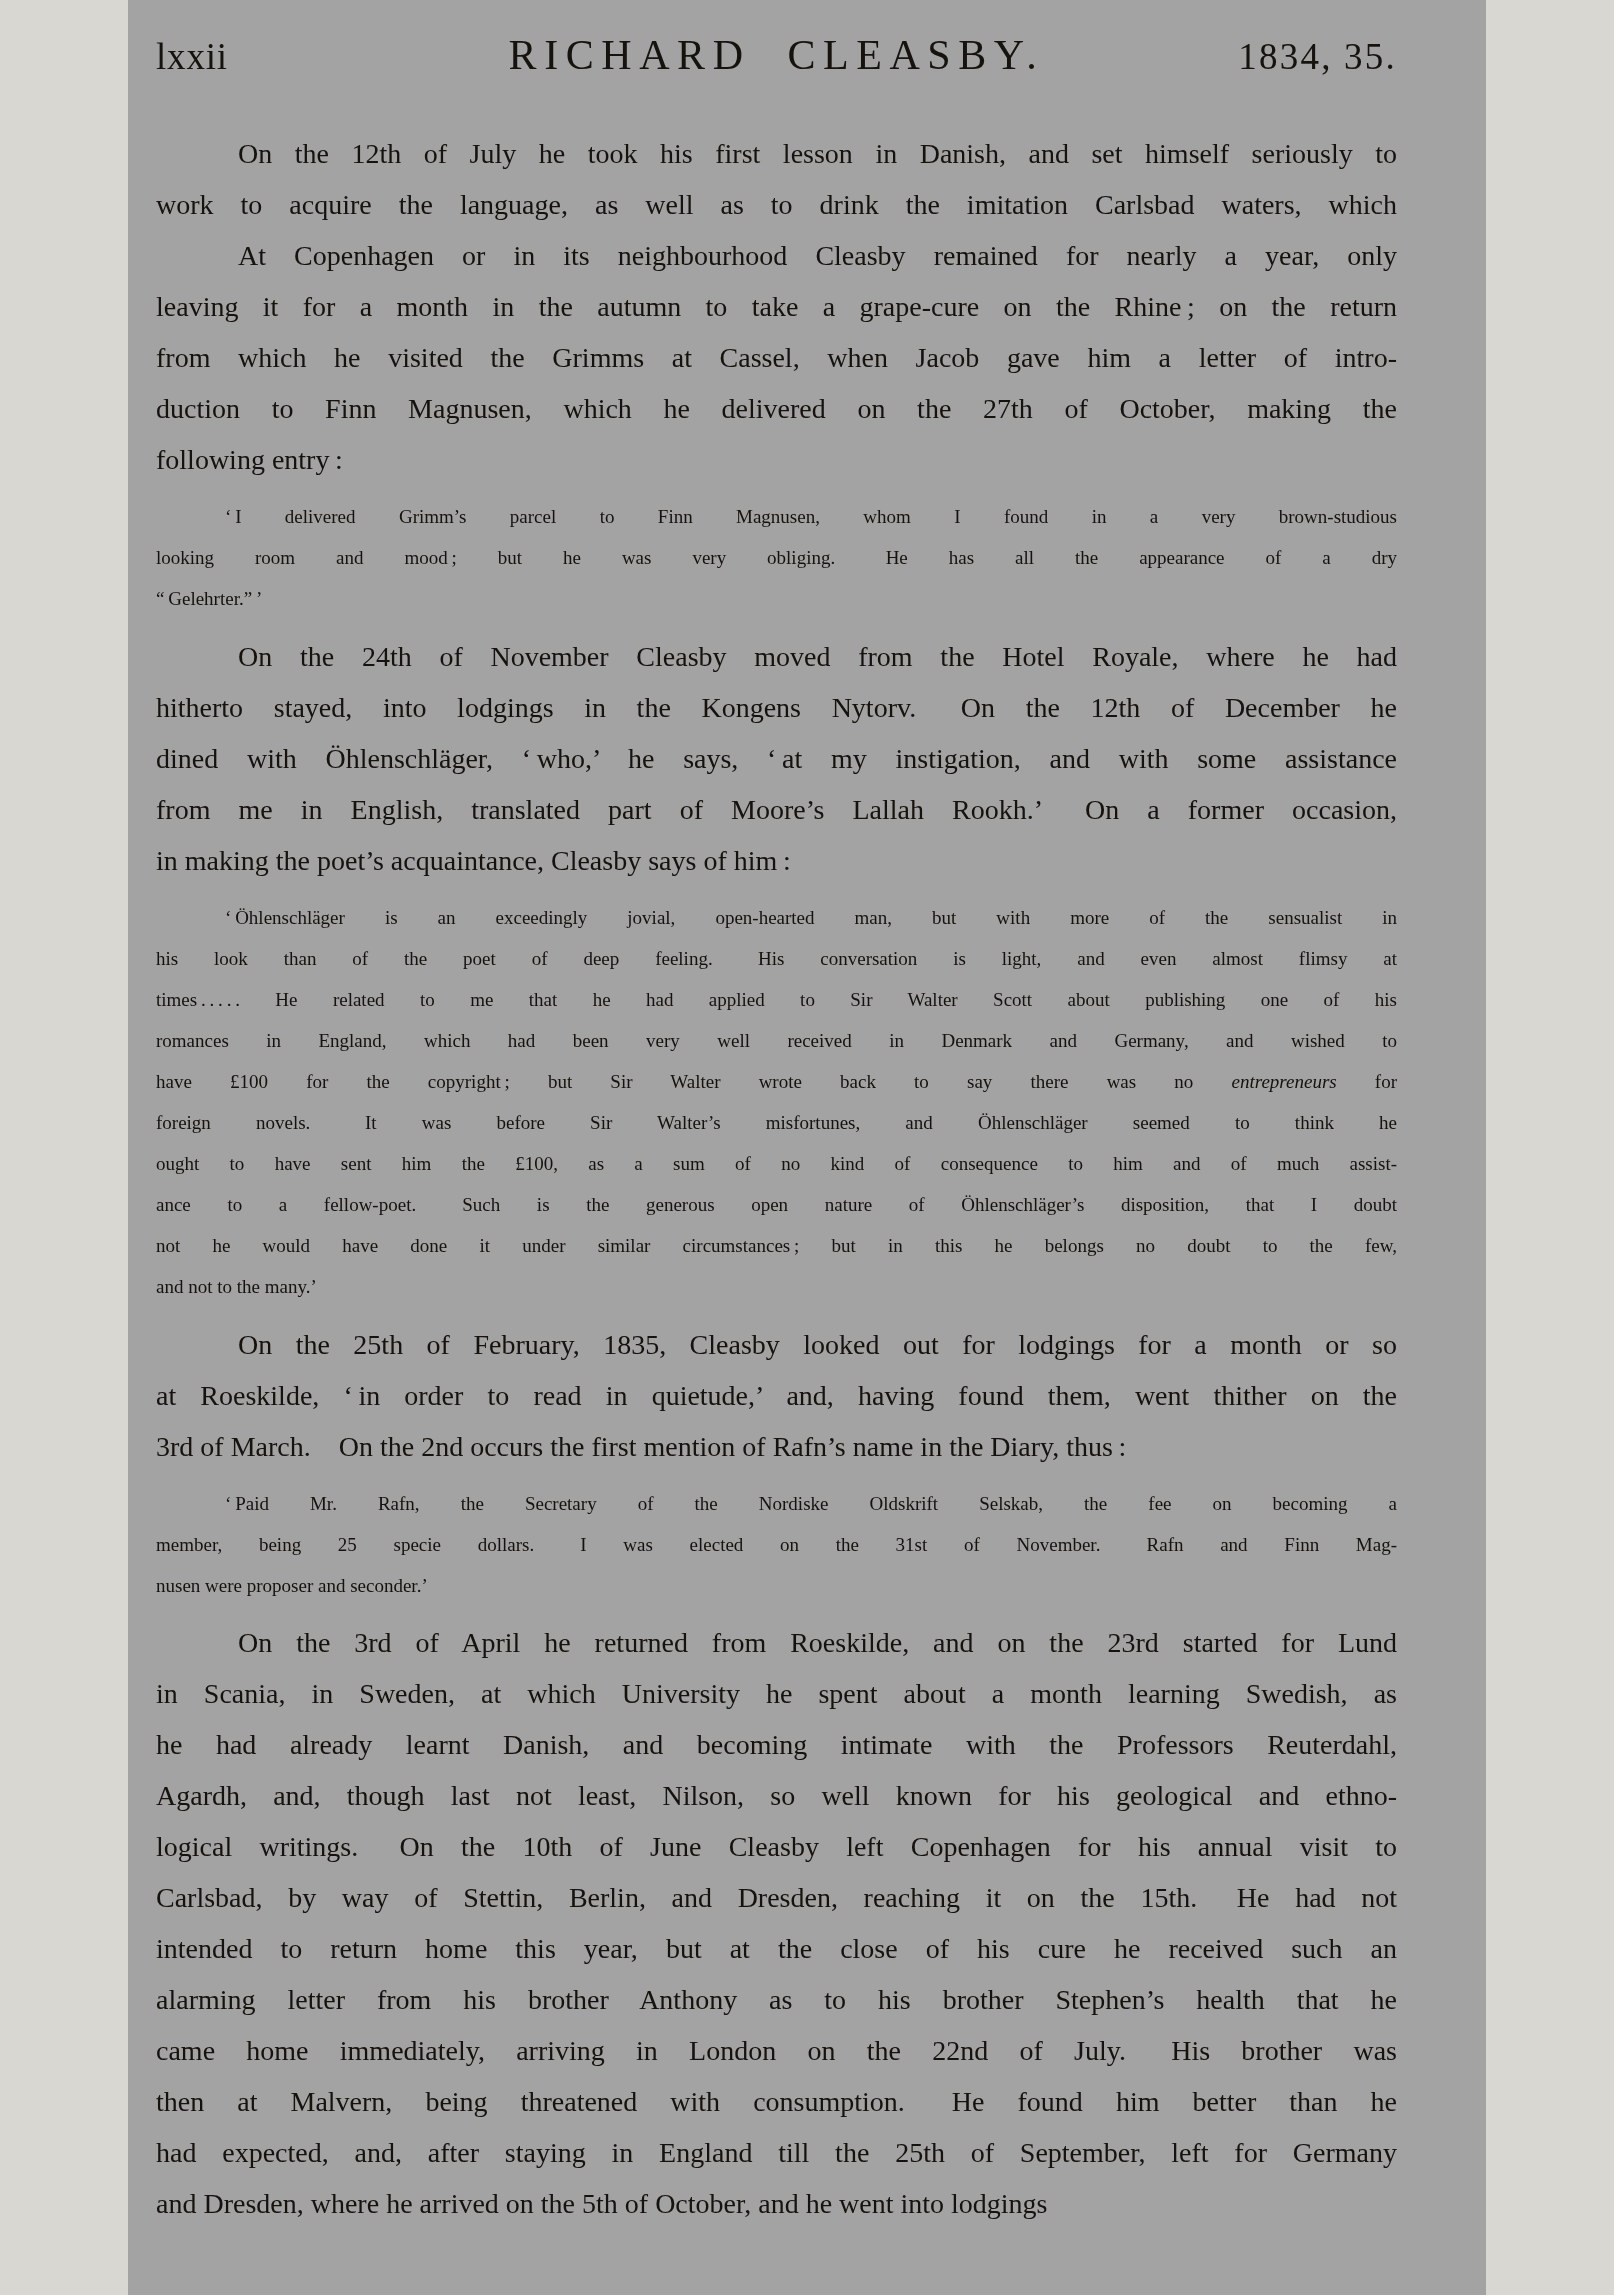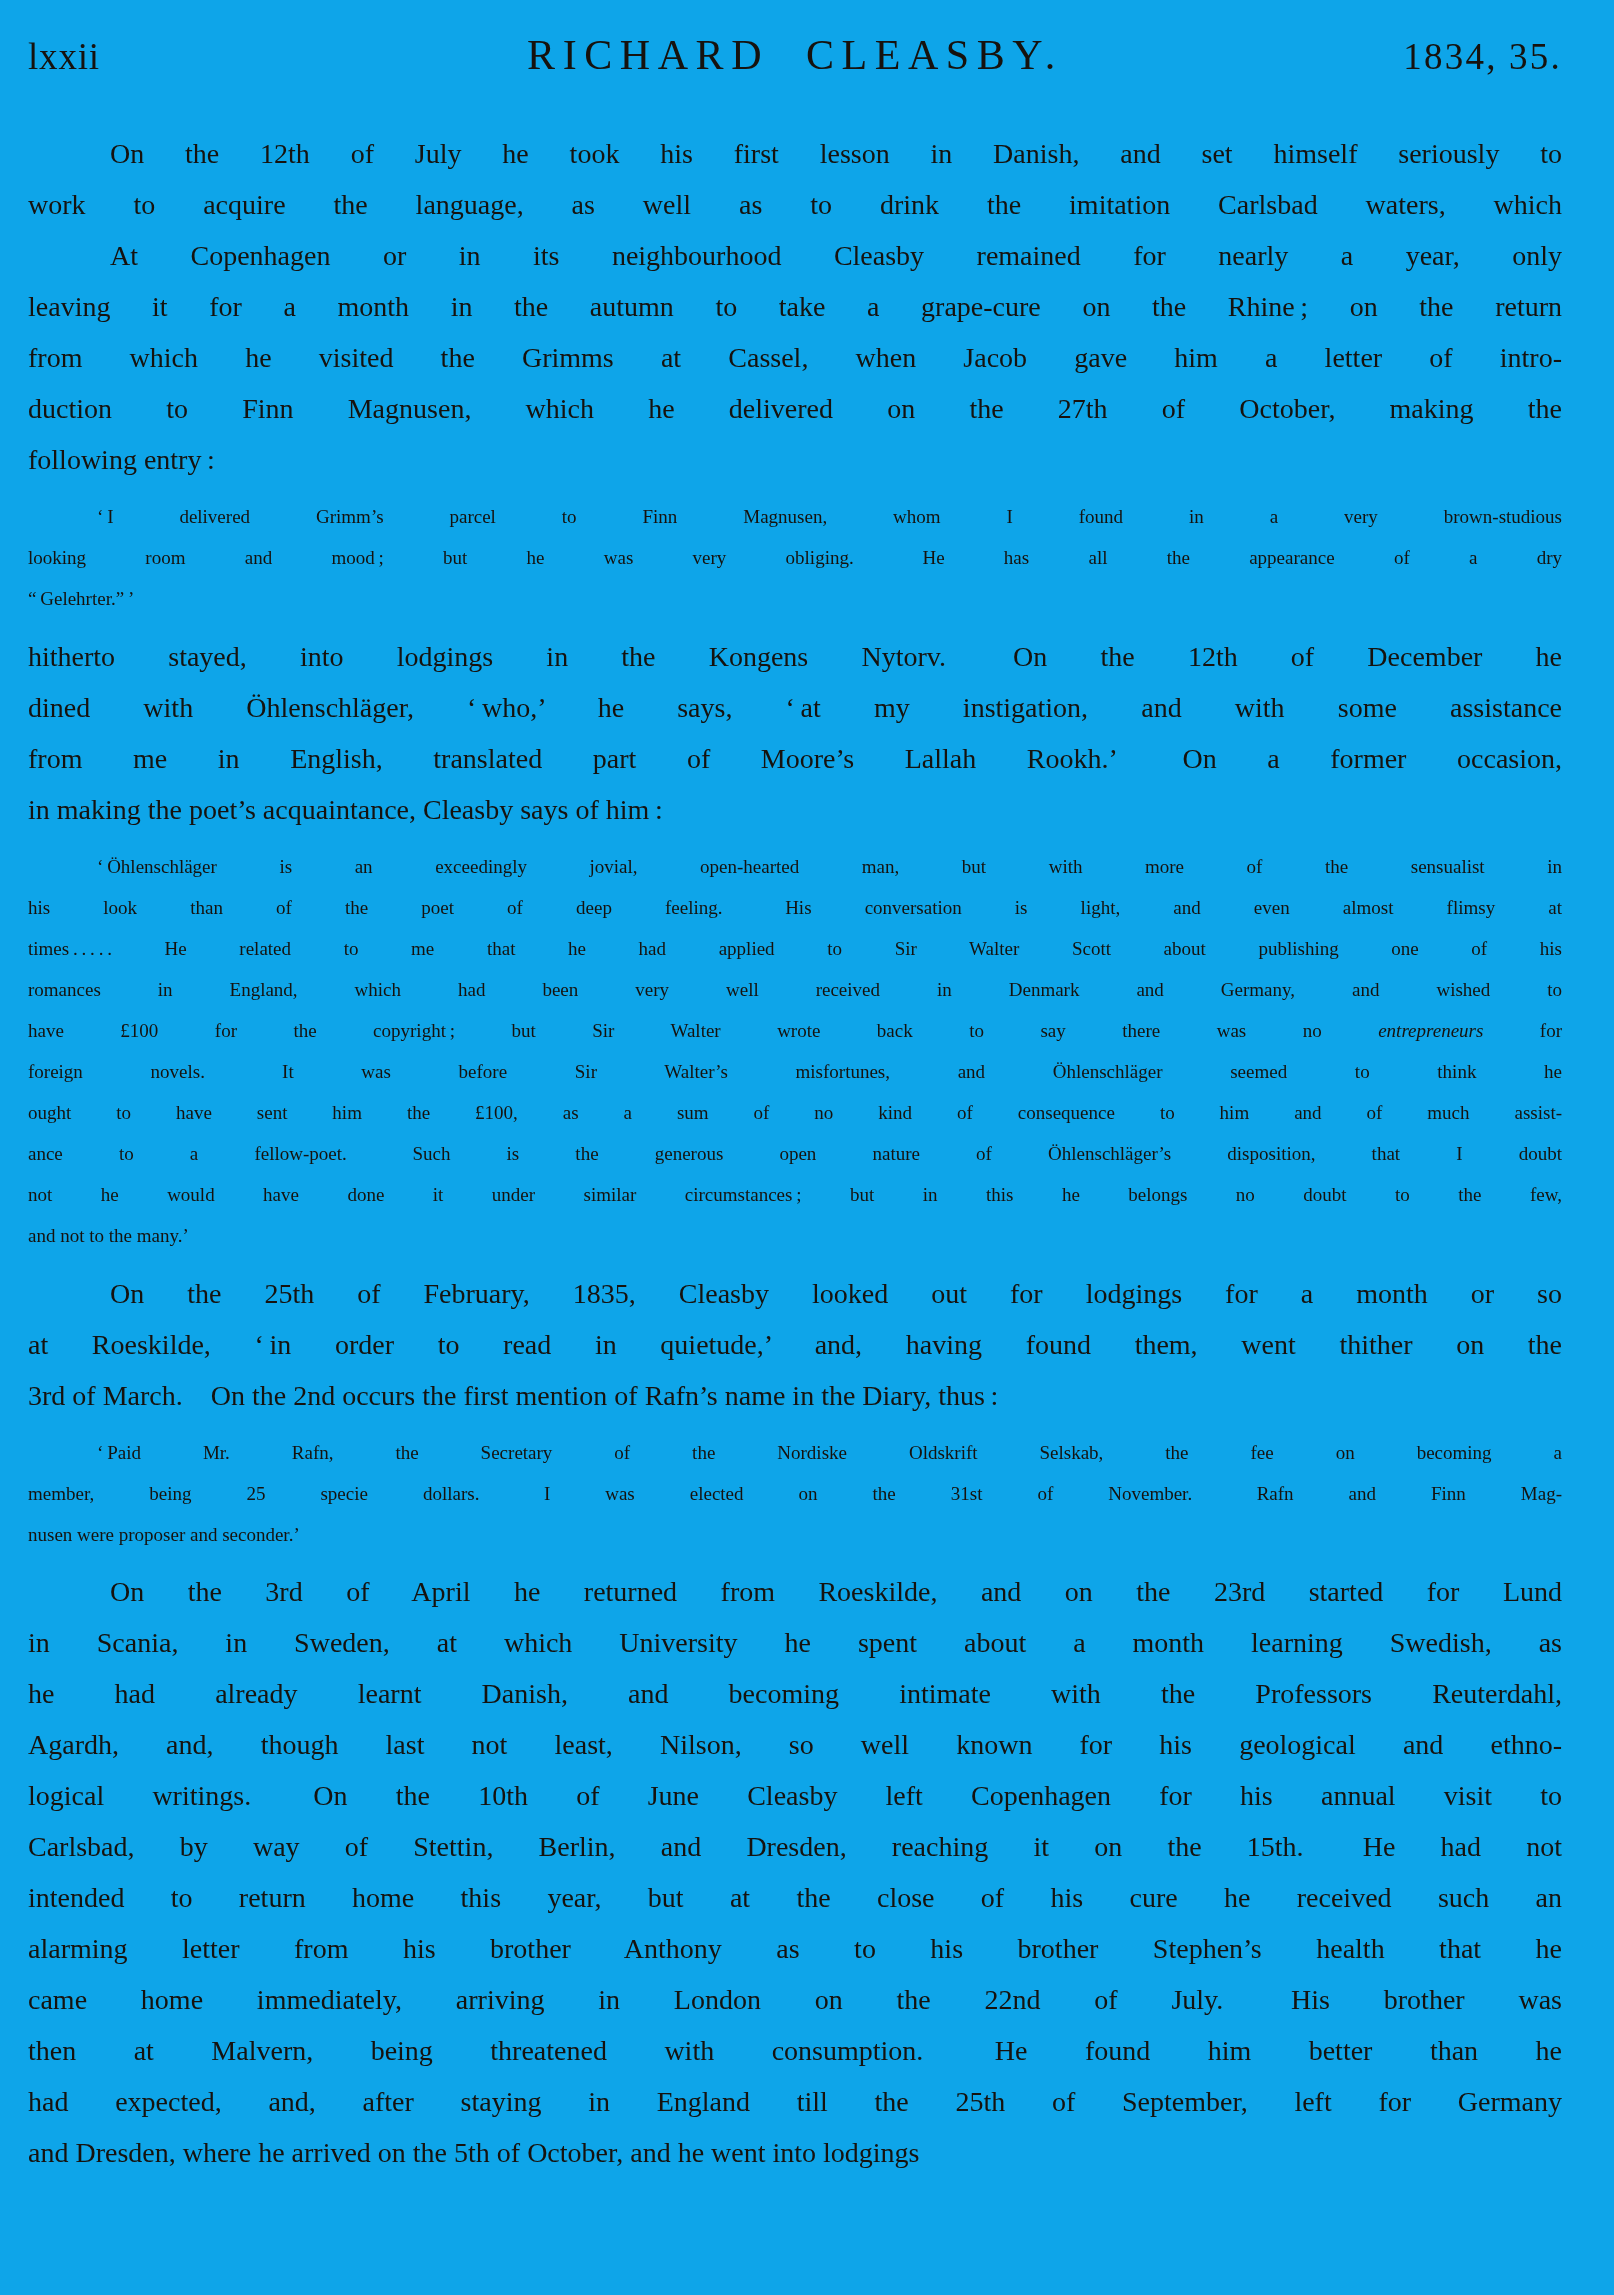--- a/index.html
+++ b/index.html
@@ -1,25 +1,25 @@
 <!DOCTYPE html>
 <html style="font-size:13px"><head>
 <meta charset="utf-8">
 <style>
   html, body { margin: 0; padding: 0; background: #d9d7d2; }
   .page {
     position: relative;
-    width: 1614px;
+    width: 1358px;
     height: 2295px;
     margin: 0 auto;
     box-sizing: border-box;
-    background: #0ea5e9;
+    background: #a3a3a3;
     color: #16120e;
     font-family: "Liberation Serif", "DejaVu Serif", serif;
-    padding: 31px 52px 0 28px;
+    padding: 31px 89px 0 28px;
     overflow: hidden;
   }
   .page-header {
     display: flex;
     align-items: baseline;
     margin-bottom: 49px;
   }
   .folio {
     width: 212px;
     font-size: 37px;
@@ -73,20 +73,21 @@
         <div class="line">from which he visited the Grimms at Cassel, when Jacob gave him a letter of intro-</div>
         <div class="line">duction to Finn Magnusen, which he delivered on the 27th of October, making the</div>
         <div class="line last">following entry :</div>
       </div>
       <div class="para quote">
         <div class="line first">‘ I delivered Grimm’s parcel to Finn Magnusen, whom I found in a very brown-studious</div>
         <div class="line">looking room and mood ;  but he was very obliging.  He has all the appearance of a dry</div>
         <div class="line last">“ Gelehrter.” ’</div>
       </div>
       <div class="para body">
+        <div class="line first">On the 24th of November Cleasby moved from the Hotel Royale, where he had</div>
         <div class="line">hitherto stayed, into lodgings in the Kongens Nytorv.  On the 12th of December he</div>
         <div class="line">dined with Öhlenschläger, ‘ who,’ he says, ‘ at my instigation, and with some assistance</div>
         <div class="line">from me in English, translated part of Moore’s Lallah Rookh.’  On a former occasion,</div>
         <div class="line last">in making the poet’s acquaintance, Cleasby says of him :</div>
       </div>
       <div class="para quote">
         <div class="line first">‘ Öhlenschläger is an exceedingly jovial, open-hearted man, but with more of the sensualist in</div>
         <div class="line">his look than of the poet of deep feeling.  His conversation is light, and even almost flimsy at</div>
         <div class="line">times . . . . . He related to me that he had applied to Sir Walter Scott about publishing one of his</div>
         <div class="line">romances in England, which had been very well received in Denmark and Germany, and wished to</div>

